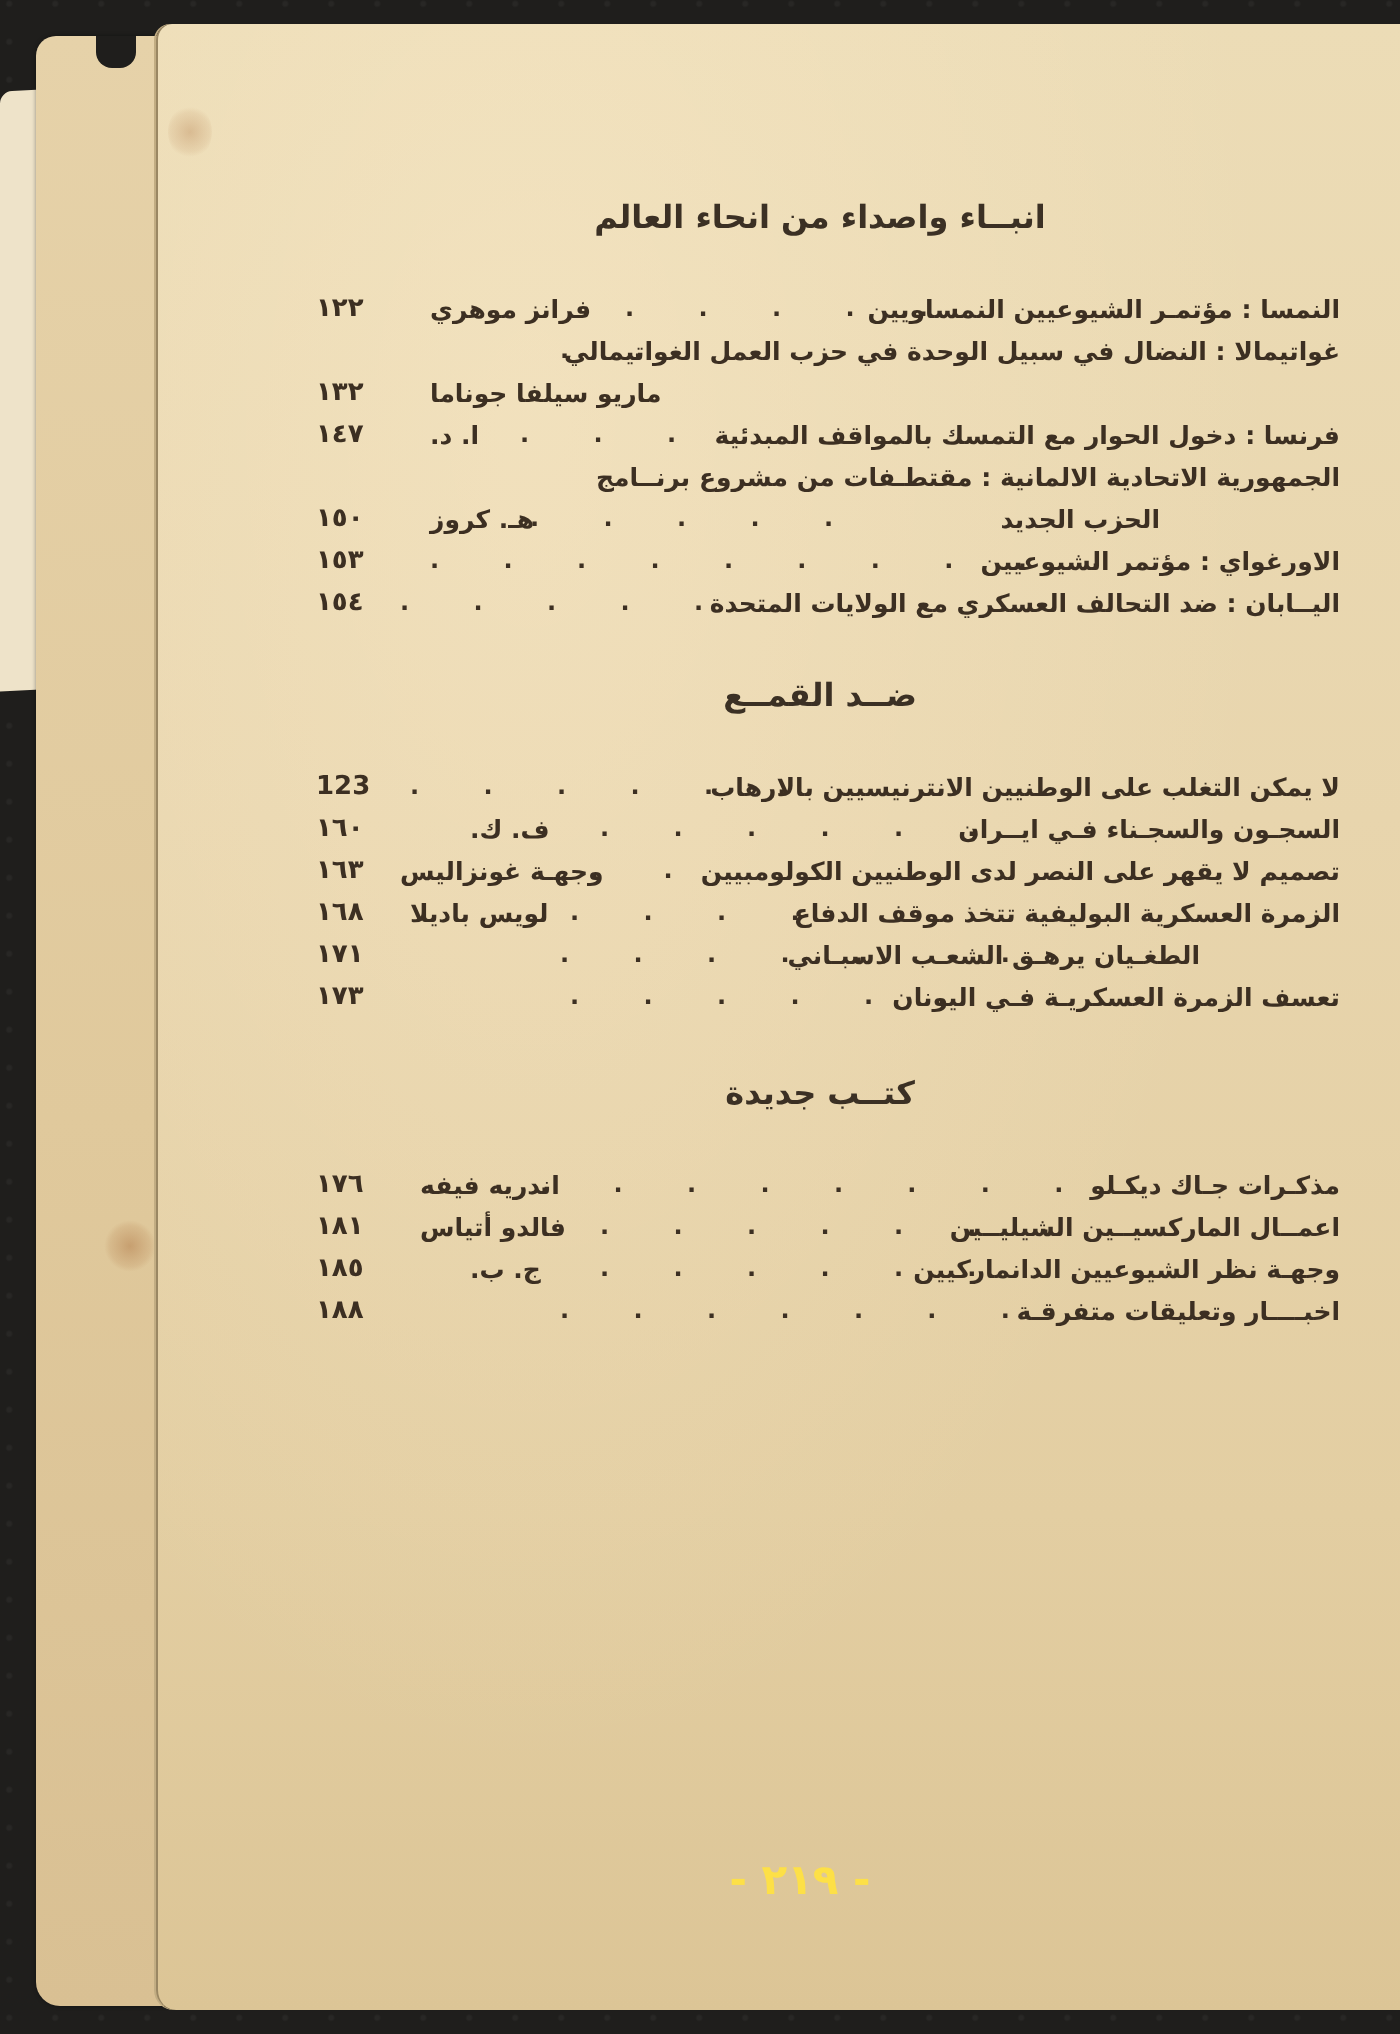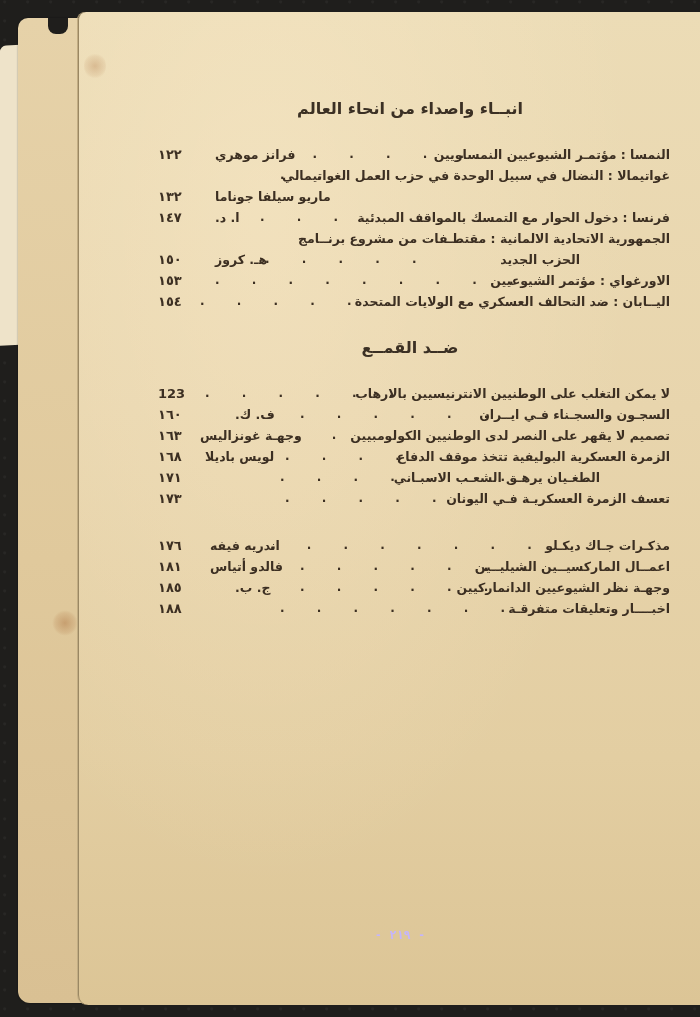--- a/index.html
+++ b/index.html
@@ -55,21 +55,21 @@
   .row {
     position:relative; height:21px; line-height:21px;
     font-size:12.5px; font-weight:bold; color:#3c2f22; white-space:nowrap;
   }
   .row .title { position:absolute; right:0; top:0; }
   .row .dots { position:absolute; top:0; letter-spacing:14px; font-size:12px; }
   .row .author { position:absolute; top:0; }
   .row .num { position:absolute; left:8px; top:0; font-size:13px; }
   .footer {
     position:absolute; left:340px; top:928px; width:120px; text-align:center;
-    font-weight:bold; font-size:12px; color:#c4b5fd; direction:rtl;font-family:Liberation Mono, monospace;
+    font-weight:bold; font-size:21px; color:#fde047; direction:rtl;
   }
 </style>
 </head>
 <body>
 
 <div class="bg-speckle"></div>
 <div class="back-sheet"></div>
 <div class="under-page">
   <div class="notch"></div>
   <div class="stain" style="left:34px;top:592px;width:26px;height:26px;"></div>
@@ -154,20 +154,21 @@
       <span class="dots" style="left:130px;">. . . . . . .</span>
       <span class="num">١٧١</span>
     </li>
     <li class="row">
       <span class="title">تعسف الزمرة العسكريـة فـي اليونان</span>
       <span class="dots" style="left:135px;">. . . . . .</span>
       <span class="num">١٧٣</span>
     </li>
   </ul>
 
+  <h2 class="section-title" style="margin-top:28px;">كتــب جديدة</h2>
   <ul class="rows" style="margin-top:26px;">
     <li class="row">
       <span class="title">مذكـرات جـاك ديكـلو</span>
       <span class="dots" style="left:120px;">. . . . . . . . .</span>
       <span class="author" style="left:60px;">اندريه فيفه</span>
       <span class="num">١٧٦</span>
     </li>
     <li class="row">
       <span class="title">اعمــال الماركسيــين الشيليــين</span>
       <span class="dots" style="left:150px;">. . . . . . .</span>

